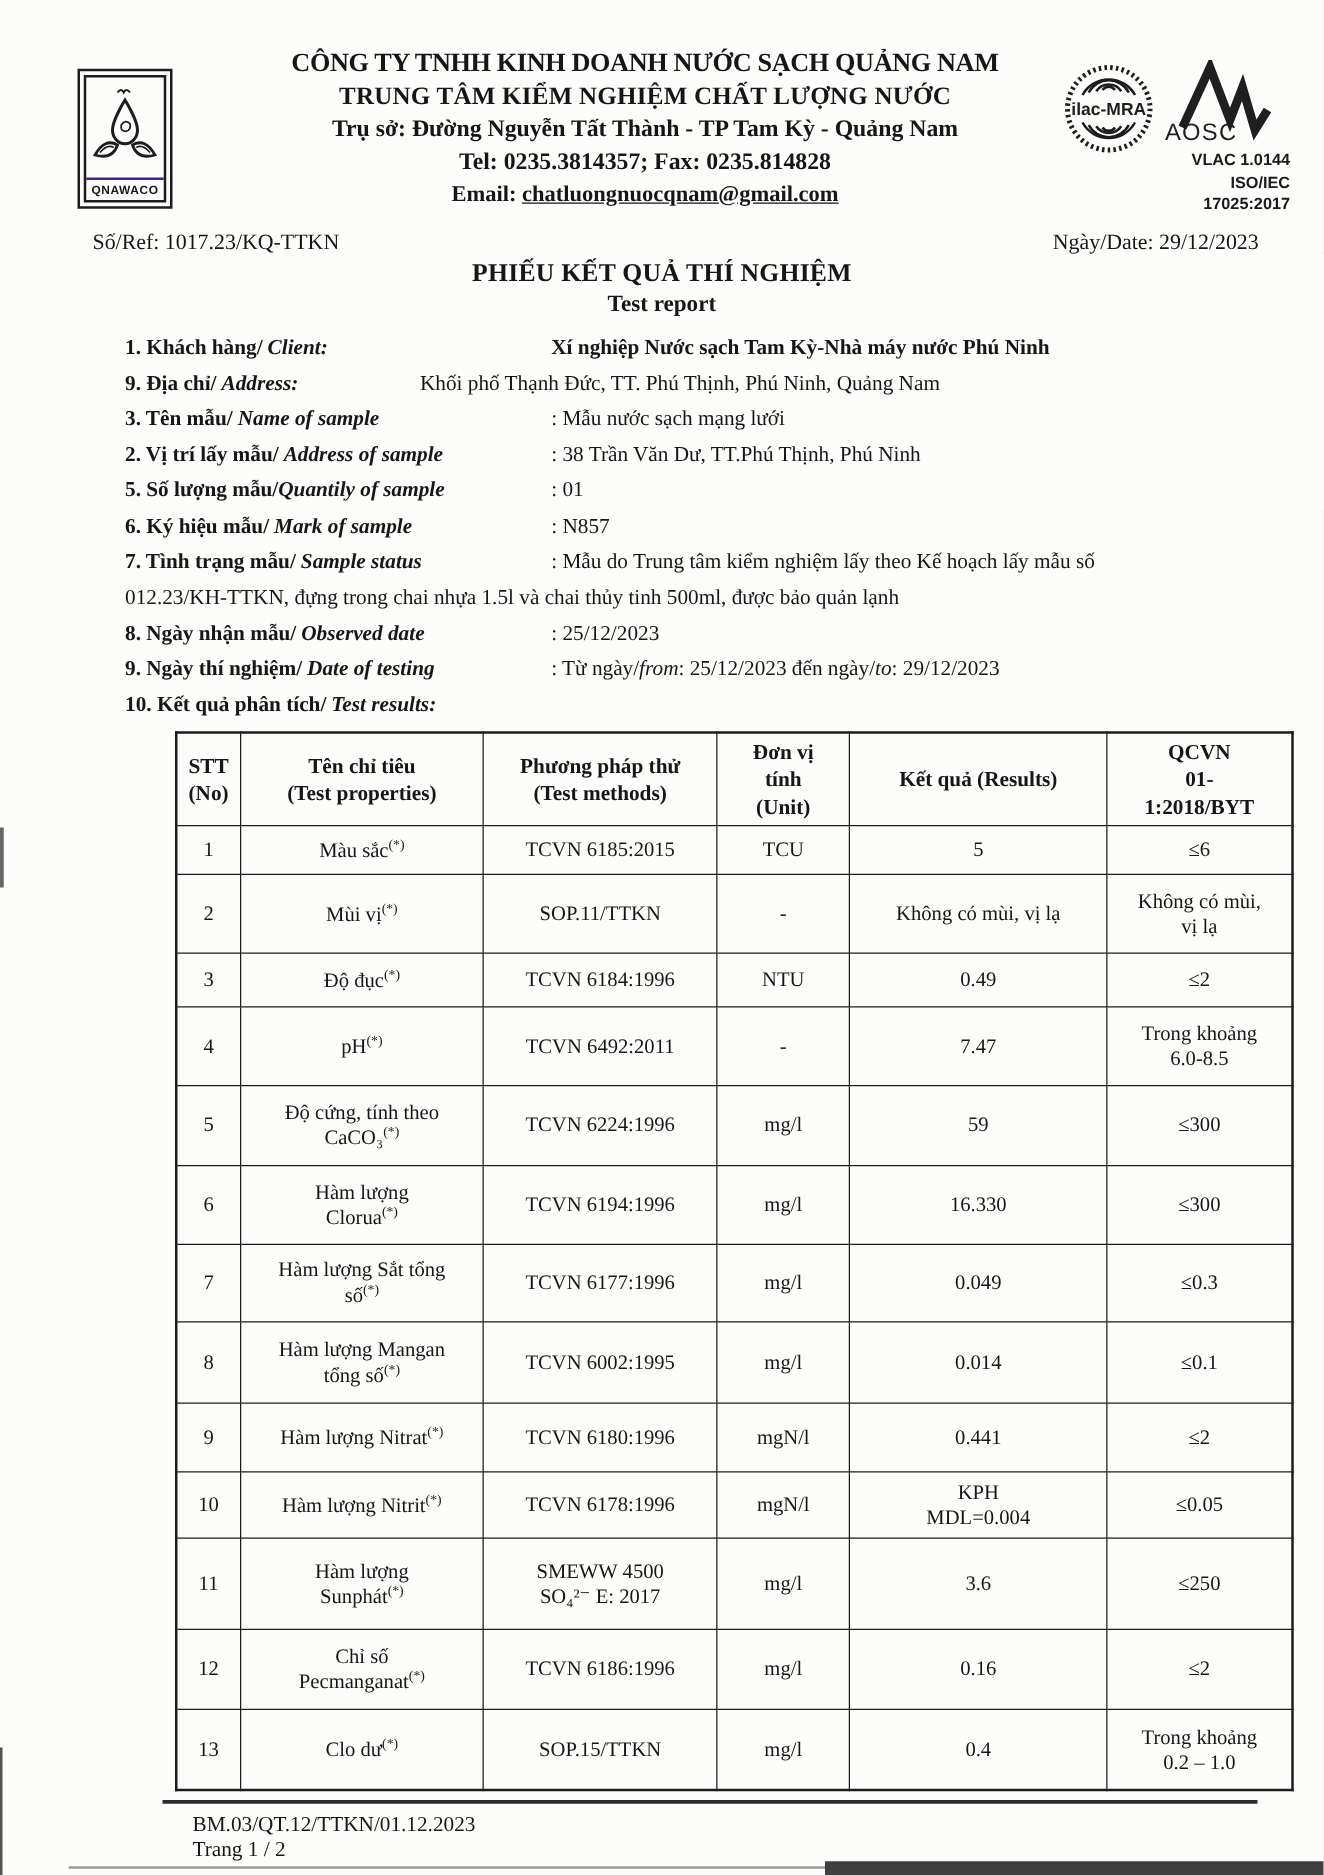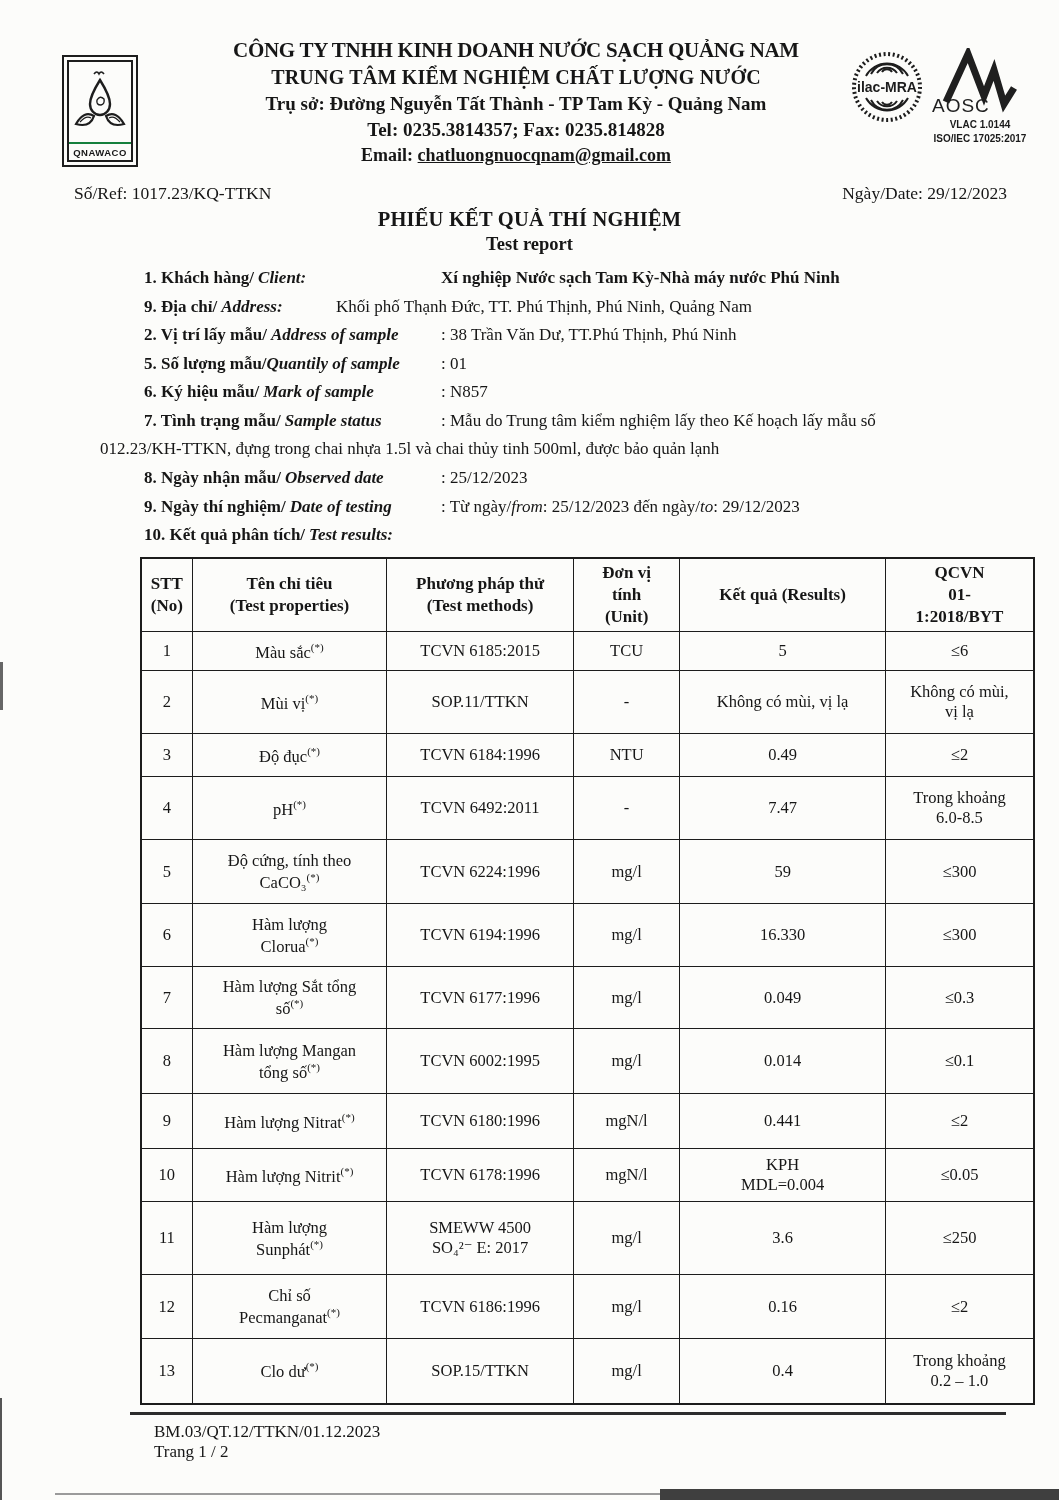--- a/index.html
+++ b/index.html
@@ -28,47 +28,47 @@
   .logo-left{
     position:absolute;left:62px;top:55px;width:76px;height:112px;
     border:2px solid #1d1d1d;padding:3px;box-sizing:border-box;
   }
   .logo-left-inner{
     width:100%;height:100%;border:2px solid #1d1d1d;box-sizing:border-box;
     display:flex;flex-direction:column;align-items:center;justify-content:flex-end;
   }
   .logo-left-inner svg{flex:1 1 auto;}
   .qnawaco-band{
-    width:100%;border-top:2px solid #15803d;text-align:center;
+    width:100%;border-top:2px solid #4c1d95;text-align:center;
     font-family:"Liberation Sans","DejaVu Sans",sans-serif;
     font-size:9.5px;font-weight:700;letter-spacing:0.5px;padding:3px 0 2px;
   }
   
   .logo-ilac{position:absolute;left:850px;top:44px;width:74px;height:86px;}
   .logo-aosc{position:absolute;left:928px;top:48px;width:104px;height:100px;text-align:center;}
   .logo-aosc .aosc-sub{
     font-family:"Liberation Sans","DejaVu Sans",sans-serif;
-    font-weight:700;font-size:10px;line-height:1.35;color:#1a1a1a;
+    font-weight:700;font-size:13px;line-height:1.35;color:#1a1a1a;text-align:right;
   }
   
   .refrow{
     display:flex;justify-content:space-between;
     margin:16px 52px 0 74px;
     font-size:17.5px;
   }
   
   .doc-title{text-align:center;font-size:20.5px;font-weight:700;margin-top:4px;letter-spacing:0.2px;}
   .doc-subtitle{text-align:center;font-size:18.5px;font-weight:700;margin-top:3px;}
   
   .info{margin:9px 30px 0 100px;font-size:17px;}
   .info-row{display:flex;line-height:28.6px;}
   .info-row .lbl{flex:0 0 341px;white-space:nowrap;}
   .info-row.row-2 .lbl{flex-basis:236px;}
   .info-row.row-10 .lbl{flex-basis:auto;}
-  .info-row .vi{font-weight:700;margin-left:44px;}
+  .info-row .vi{font-weight:700;}
   .info-row .en{font-weight:700;font-style:italic;margin-left:4px;}
   .info-row.row-5 .en{margin-left:0;}
   .info-row .val{font-weight:400;white-space:nowrap;}
   .info-row.row-1 .val{font-weight:700;}
   .info-cont{line-height:28.6px;font-weight:400;}
   
   table.results{
     margin:7px 0 0 140px;
     border-collapse:collapse;table-layout:fixed;
     width:895px;
@@ -153,20 +153,24 @@
   <div class="doc-subtitle">Test report</div>
 
   <div class="info">
     <div class="info-row row-1">
       <span class="lbl"><b class="vi">1. Khách hàng/</b><i class="en">Client:</i></span>
       <span class="val">Xí nghiệp Nước sạch Tam Kỳ-Nhà máy nước Phú Ninh</span>
     </div>
     <div class="info-row row-2">
       <span class="lbl"><b class="vi">9. Địa chỉ/</b><i class="en">Address:</i></span>
       <span class="val">Khối phố Thạnh Đức, TT. Phú Thịnh, Phú Ninh, Quảng Nam</span>
+    </div>
+    <div class="info-row row-3">
+      <span class="lbl"><b class="vi">3. Tên mẫu/</b><i class="en">Name of sample</i></span>
+      <span class="val">: Mẫu nước sạch mạng lưới</span>
     </div>
     <div class="info-row row-4">
       <span class="lbl"><b class="vi">2. Vị trí lấy mẫu/</b><i class="en">Address of sample</i></span>
       <span class="val">: 38 Trần Văn Dư, TT.Phú Thịnh, Phú Ninh</span>
     </div>
     <div class="info-row row-5">
       <span class="lbl"><b class="vi">5. Số lượng mẫu/</b><i class="en">Quantily of sample</i></span>
       <span class="val">: 01</span>
     </div>
     <div class="info-row row-6">

